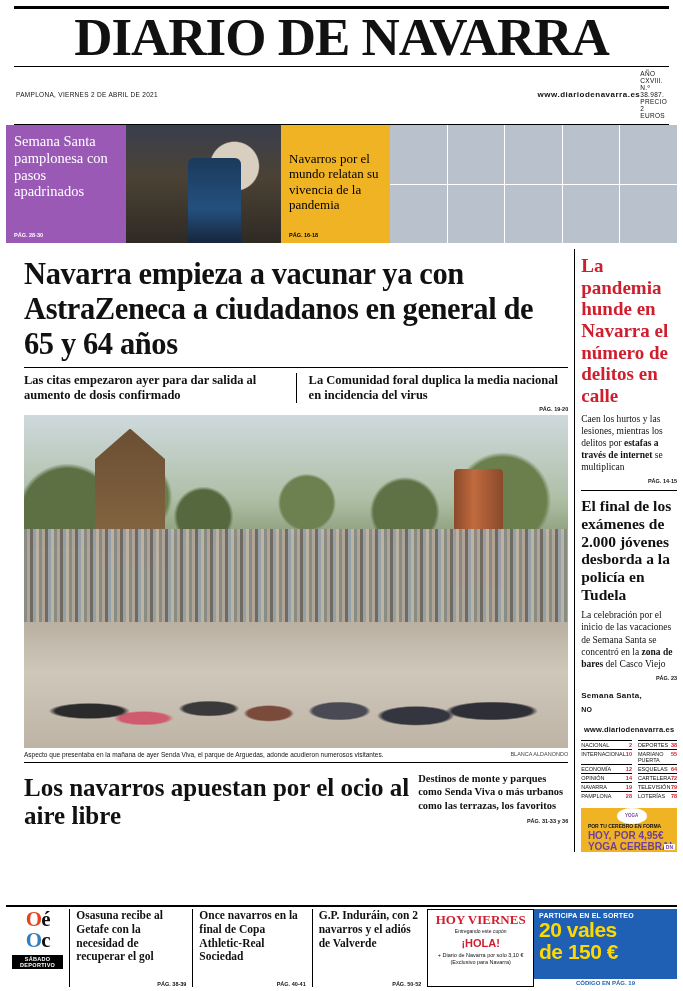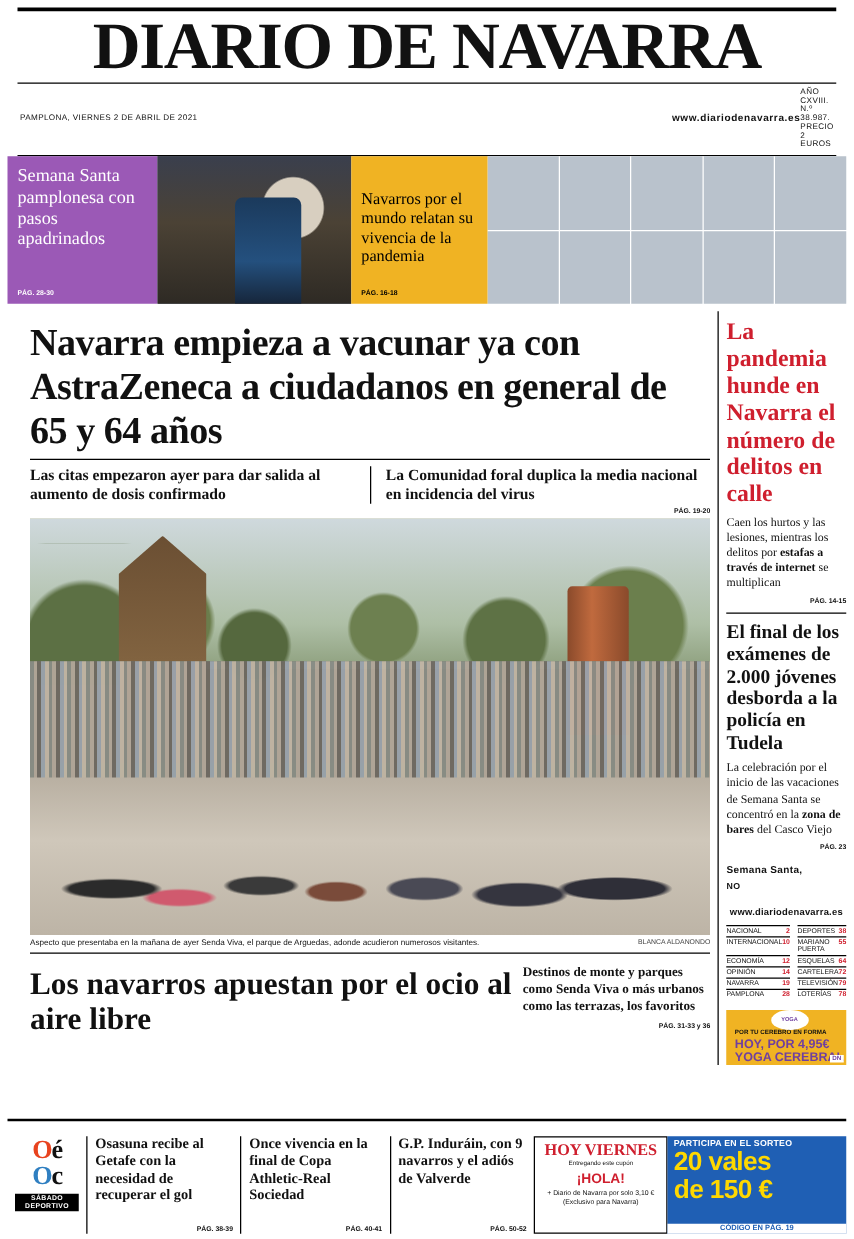--- a/index.html
+++ b/index.html
@@ -213,21 +213,21 @@
     margin-left:5px;font-family:"Liberation Sans", sans-serif;font-weight:bold;
     color:#6f3fa0;font-size:10px;line-height:1.05;
   }
   .adbox .kicker{font-size:5px;color:#111;font-weight:bold;display:block;margin-bottom:2px;}
   .adbox .corner{position:absolute;right:2px;bottom:2px;background:#fff;color:#6f3fa0;
     font-family:"Liberation Sans", sans-serif;font-size:5px;font-weight:bold;padding:0 2px;}
 
   
   .bottom{
     position:absolute;left:6px;right:6px;bottom:4px;height:78px;
-    display:flex;gap:0;border-top:2px solid #000;padding-top:12px;
+    display:flex;gap:0;border-top:2px solid #000;padding-top:2px;
   }
   .b-col{position:relative;padding:0 6px;}
   .b-sep{width:1px;background:#000;}
   .logo-box{width:54px;text-align:center;}
   .logo-box .logo{
     font-family:"Liberation Serif", serif;font-weight:bold;font-size:21px;
     letter-spacing:-1px;line-height:1;
   }
   .logo-box .logo .o1{color:#e8431f;}
   .logo-box .logo .o2{color:#2f7fc1;}
@@ -437,27 +437,27 @@
     </div>
     <div class="b-sep"></div>
 
     <div class="b-col" style="width:116px">
       <div class="b-title">Osasuna recibe al Getafe con la necesidad de recuperar el gol</div>
       <div class="b-pag">PÁG. 38-39</div>
     </div>
     <div class="b-sep"></div>
 
     <div class="b-col" style="width:112px">
-      <div class="b-title">Once vivencia en la final de Copa Athletic-Real Sociedad</div>
+      <div class="b-title">Once navarros en la final de Copa Athletic-Real Sociedad</div>
       <div class="b-pag">PÁG. 40-41</div>
     </div>
     <div class="b-sep"></div>
 
     <div class="b-col" style="width:108px">
-      <div class="b-title">G.P. Induráin, con 9 navarros y el adiós de Valverde</div>
+      <div class="b-title">G.P. Induráin, con 2 navarros y el adiós de Valverde</div>
       <div class="b-pag">PÁG. 50-52</div>
     </div>
 
     <div class="promo-red">
       <div class="hv">HOY VIERNES</div>
       <div class="sm">Entregando este cupón</div>
       <div class="hola">¡HOLA!</div>
       <div class="price">
         <span>+ Diario de Navarra por solo 3,10 €</span><br>
         <span>(Exclusivo para Navarra)</span>

